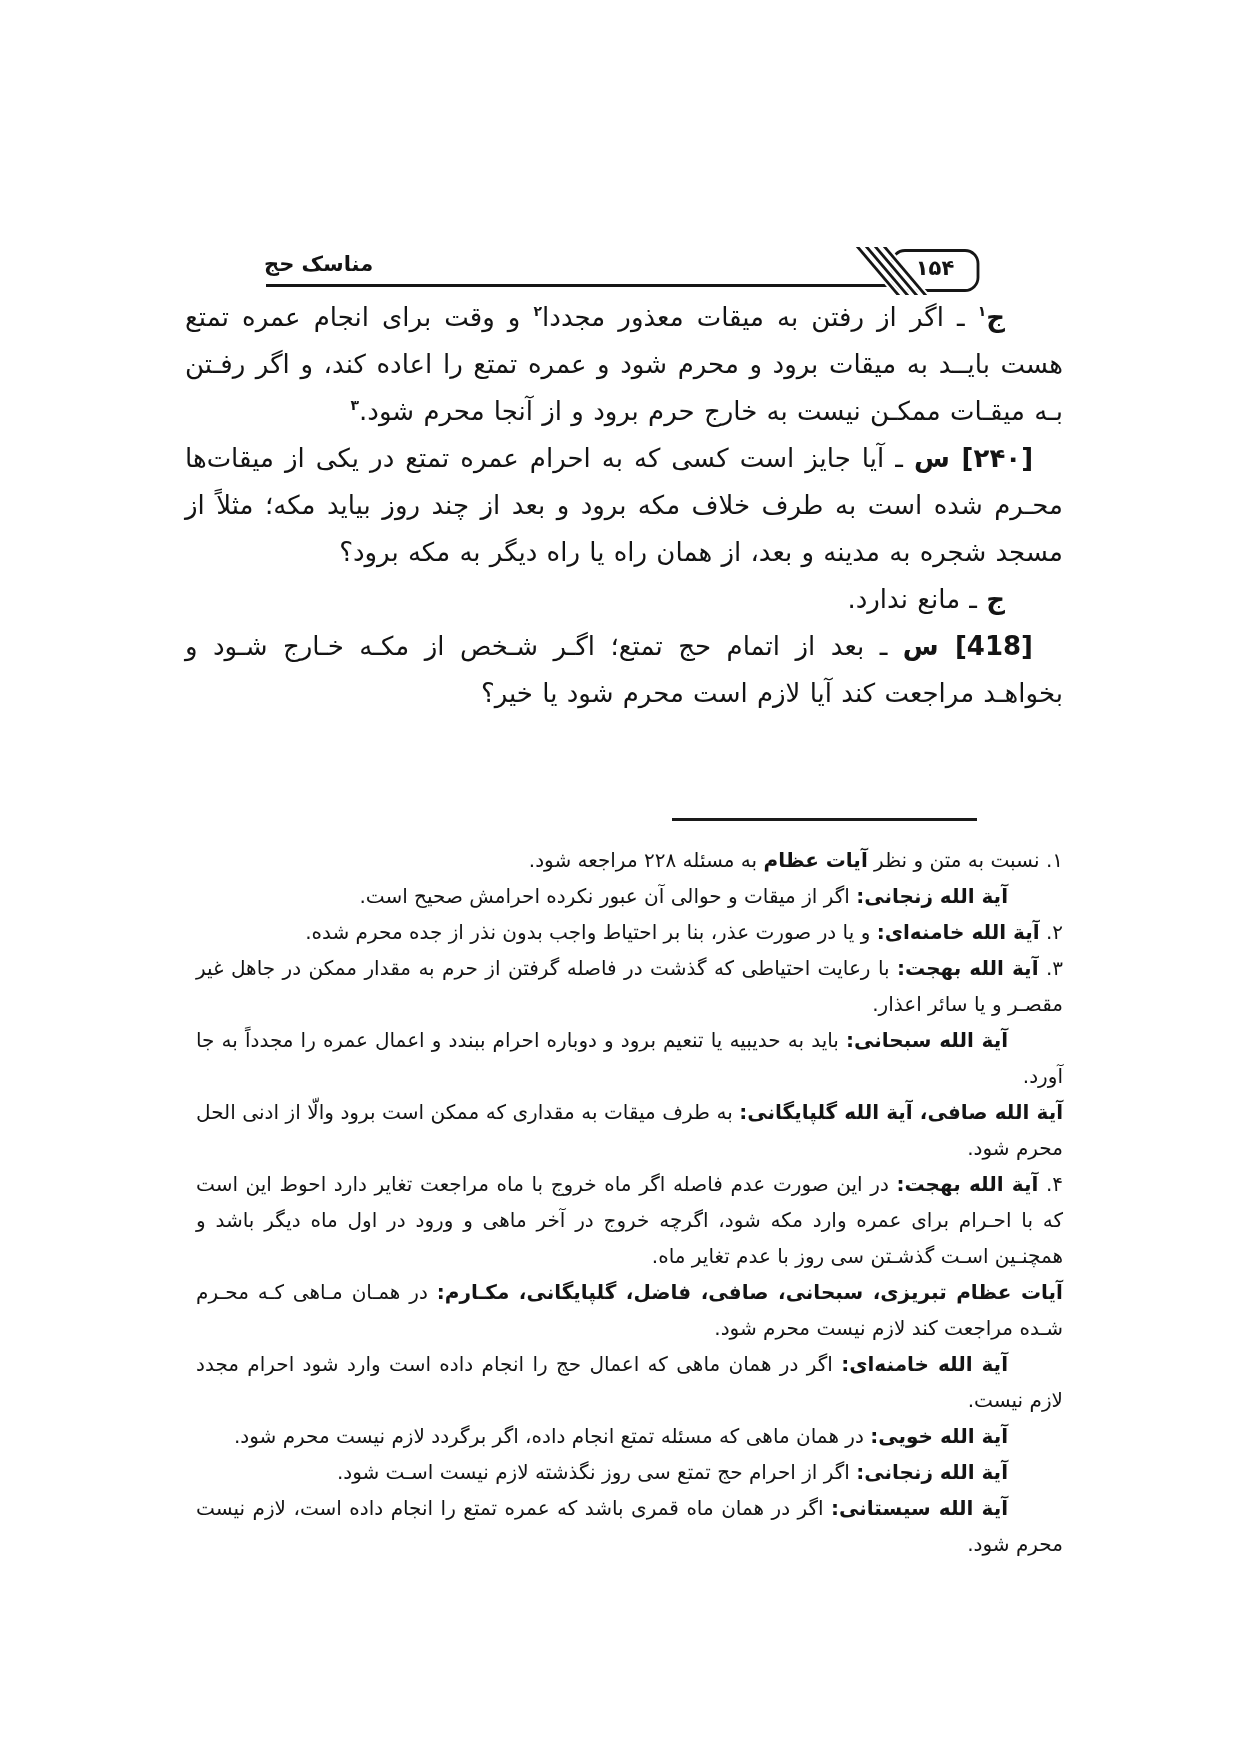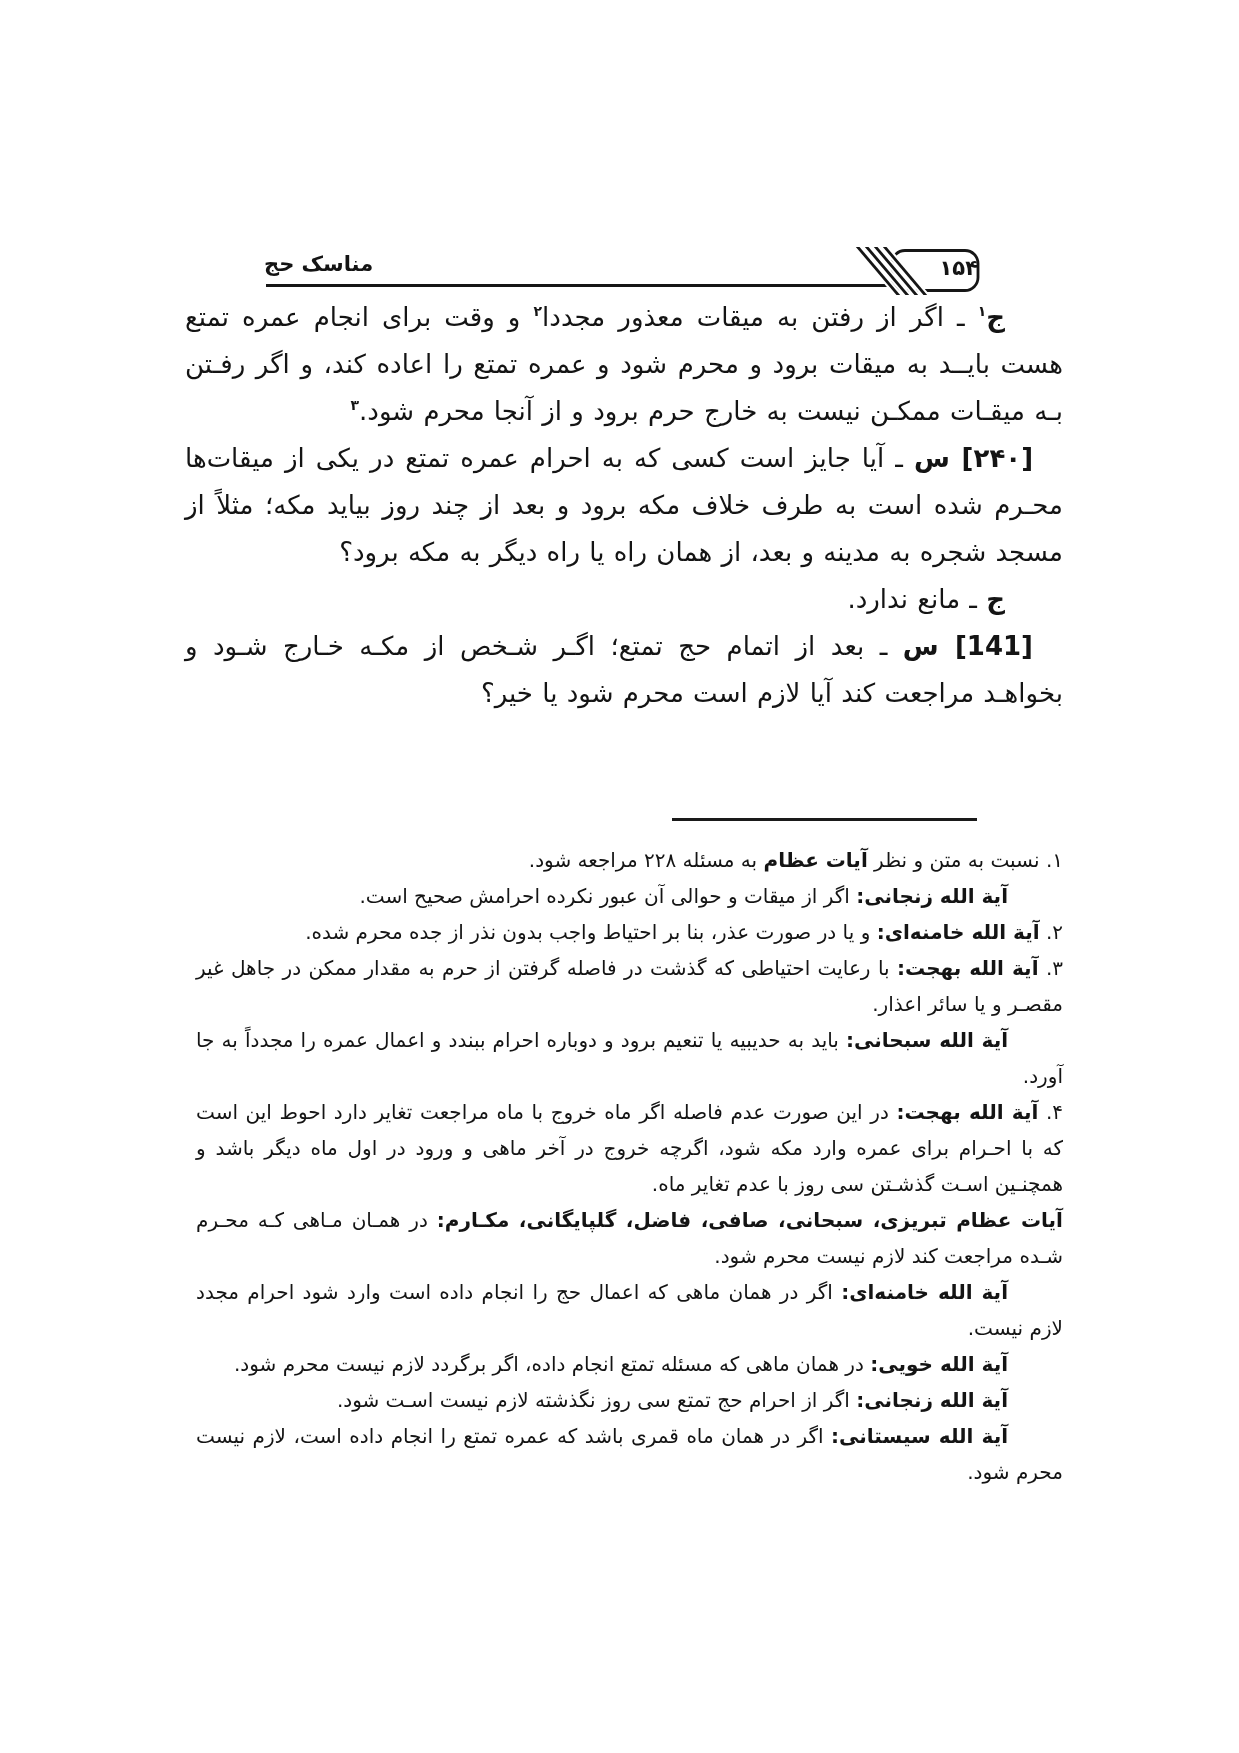--- a/index.html
+++ b/index.html
@@ -18,21 +18,21 @@
     font-size:21px;font-weight:bold;direction:rtl;
     letter-spacing:0.5px;
   }
   .header-rule{
     position:absolute;left:266px;top:284px;
     width:630px;height:3px;background:#161616;
   }
   .page-badge{position:absolute;left:848px;top:247px;width:134px;height:48px;}
   .page-number{
     position:absolute;left:892px;top:256px;width:86px;
-    text-align:right;font-size:21px;font-weight:bold;direction:rtl;
+    text-align:center;font-size:21px;font-weight:bold;direction:rtl;
   }
   
   .body-text{
     position:absolute;left:185px;top:294px;width:878px;
     direction:rtl;
   }
   .para{
     font-size:26px;line-height:47px;
     text-align:justify;text-align-last:right;
     word-spacing:1px;
@@ -78,30 +78,31 @@
       <line x1="35" y1="-2" x2="79" y2="50" stroke="#161616" stroke-width="2.8"></line>
     </g>
   </svg>
 
   <div class="page-number">۱۵۴</div>
 
   <div class="body-text" id="body-text">
       <div class="para ind-large"><span class="b">ج</span><sup>۱</sup><span> ـ اگر از رفتن به میقات معذور مجددا</span><sup>۲</sup><span> و وقت برای انجام عمره تمتع هست بایــد به میقات برود و محرم شود و عمره تمتع را اعاده کند، و اگر رفـتن بـه میقـات ممکـن نیست به خارج حرم برود و از آنجا محرم شود.</span><sup>۳</sup></div>
       <div class="para ind-small"><span class="b">[۲۴۰] س</span><span> ـ آیا جایز است کسی که به احرام عمره تمتع در یکی از میقات‌ها محـرم شده است به طرف خلاف مکه برود و بعد از چند روز بیاید مکه؛ مثلاً از مسجد شجره به مدینه و بعد، از همان راه یا راه دیگر به مکه برود؟</span></div>
       <div class="para ind-large"><span class="b">ج</span><span> ـ مانع ندارد.</span></div>
-      <div class="para ind-small"><span class="b">[141] س</span><span> ـ بعد از اتمام حج تمتع؛ اگـر شـخص از مکـه خـارج شـود و بخواهـد مراجعت کند آیا لازم است محرم شود یا خیر؟</span></div>
+      <div class="para ind-small"><span class="b">[418] س</span><span> ـ بعد از اتمام حج تمتع؛ اگـر شـخص از مکـه خـارج شـود و بخواهـد مراجعت کند آیا لازم است محرم شود یا خیر؟</span></div>
     </div>
 
   <div class="fn-rule"></div>
   <div class="footnotes" id="footnotes">
       <div class="fn ind-none"><span>۱. نسبت به متن و نظر </span><span class="b">آیات عظام</span><span> به مسئله ۲۲۸ مراجعه شود.</span></div>
       <div class="fn ind-small"><span class="b">آیة الله زنجانی:</span><span> اگر از میقات و حوالی آن عبور نکرده احرامش صحیح است.</span></div>
       <div class="fn ind-none"><span>۲. </span><span class="b">آیة الله خامنه‌ای:</span><span> و یا در صورت عذر، بنا بر احتیاط واجب بدون نذر از جده محرم شده.</span></div>
       <div class="fn ind-none"><span>۳. </span><span class="b">آیة الله بهجت:</span><span> با رعایت احتیاطی که گذشت در فاصله گرفتن از حرم به مقدار ممکن در جاهل غیر مقصـر و یا سائر اعذار.</span></div>
       <div class="fn ind-small"><span class="b">آیة الله سبحانی:</span><span> باید به حدیبیه یا تنعیم برود و دوباره احرام ببندد و اعمال عمره را مجدداً به جا آورد.</span></div>
+      <div class="fn ind-none"><span class="b">آیة الله صافی، آیة الله گلپایگانی:</span><span> به طرف میقات به مقداری که ممکن است برود والّا از ادنی الحل محرم شود.</span></div>
       <div class="fn ind-none"><span>۴. </span><span class="b">آیة الله بهجت:</span><span> در این صورت عدم فاصله اگر ماه خروج با ماه مراجعت تغایر دارد احوط این است که با احـرام برای عمره وارد مکه شود، اگرچه خروج در آخر ماهی و ورود در اول ماه دیگر باشد و همچنـین اسـت گذشـتن سی روز با عدم تغایر ماه.</span></div>
       <div class="fn ind-none"><span class="b">آیات عظام تبریزی، سبحانی، صافی، فاضل، گلپایگانی، مکـارم:</span><span> در همـان مـاهی کـه محـرم شـده مراجعت کند لازم نیست محرم شود.</span></div>
       <div class="fn ind-small"><span class="b">آیة الله خامنه‌ای:</span><span> اگر در همان ماهی که اعمال حج را انجام داده است وارد شود احرام مجدد لازم نیست.</span></div>
       <div class="fn ind-small"><span class="b">آیة الله خویی:</span><span> در همان ماهی که مسئله تمتع انجام داده، اگر برگردد لازم نیست محرم شود.</span></div>
       <div class="fn ind-small"><span class="b">آیة الله زنجانی:</span><span> اگر از احرام حج تمتع سی روز نگذشته لازم نیست اسـت شود.</span></div>
       <div class="fn ind-small"><span class="b">آیة الله سیستانی:</span><span> اگر در همان ماه قمری باشد که عمره تمتع را انجام داده است، لازم نیست محرم شود.</span></div>
     </div>
 
 </div>
 

